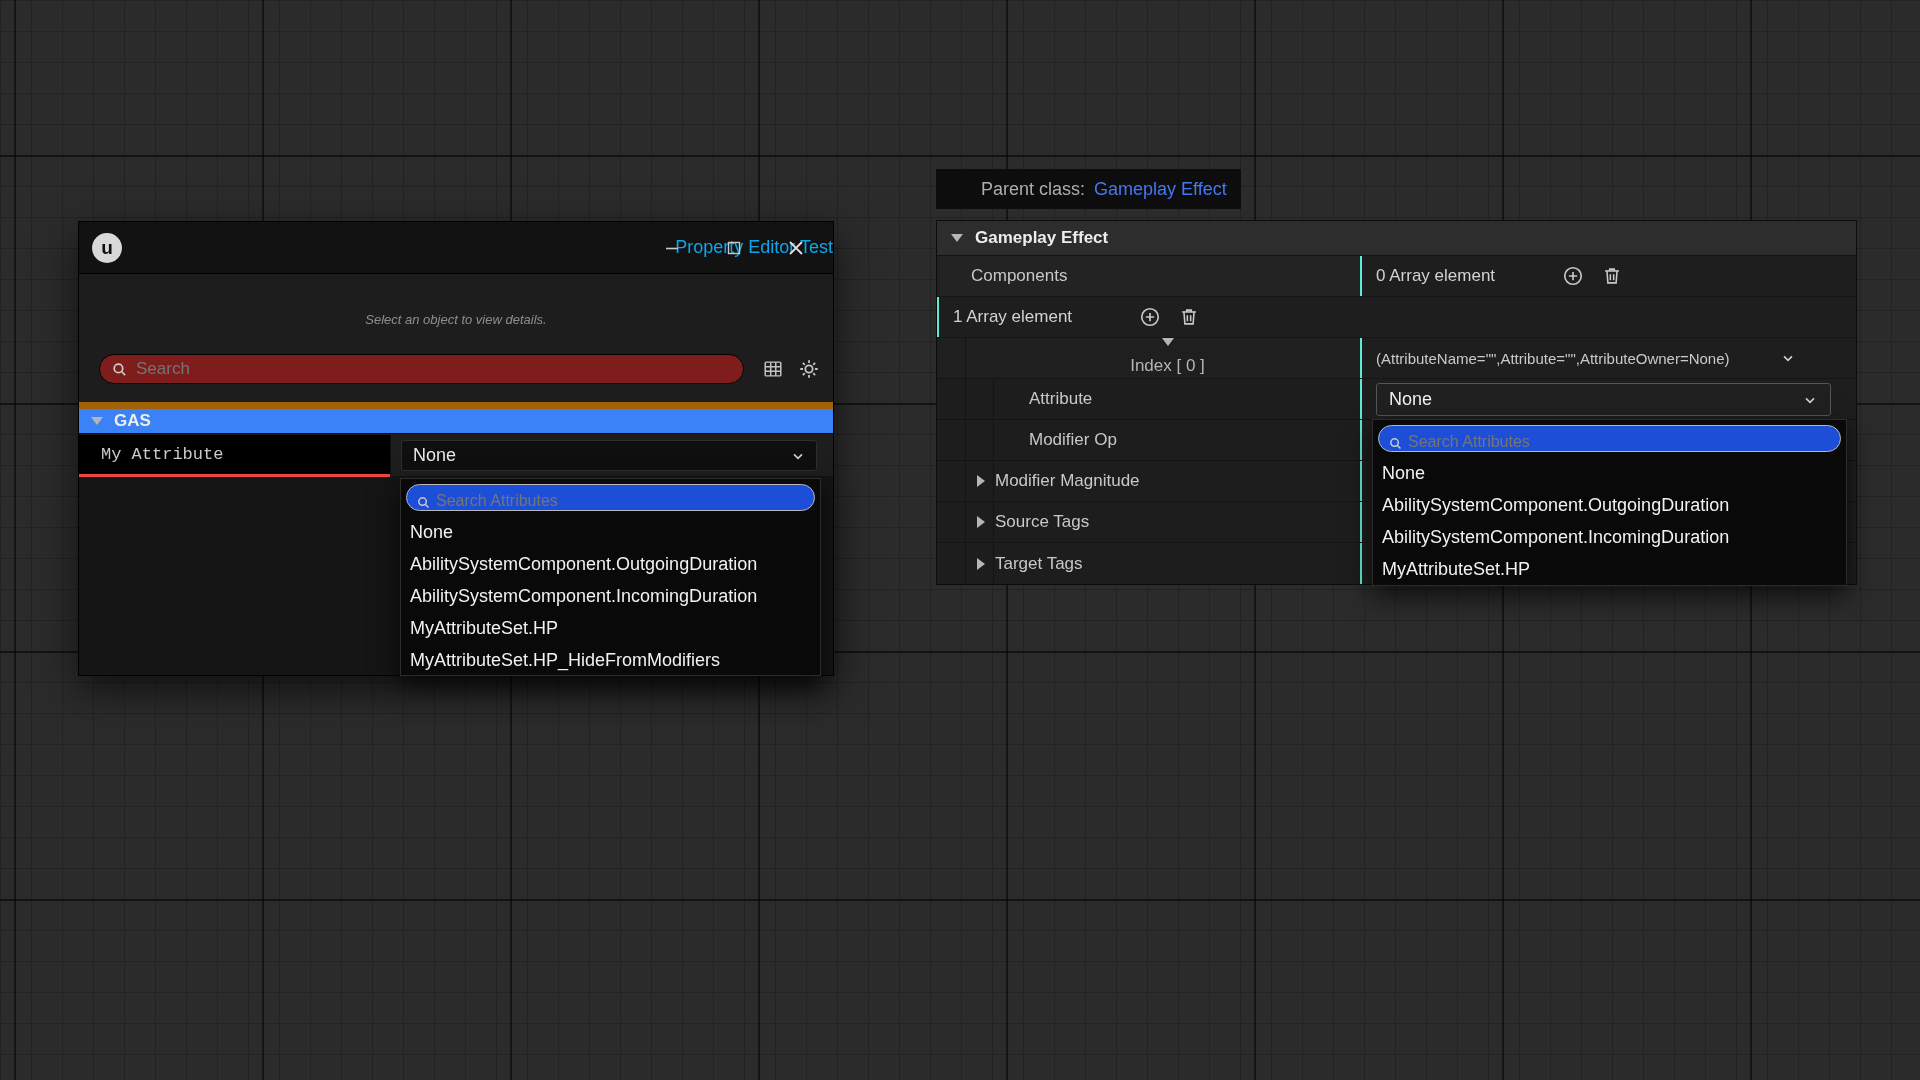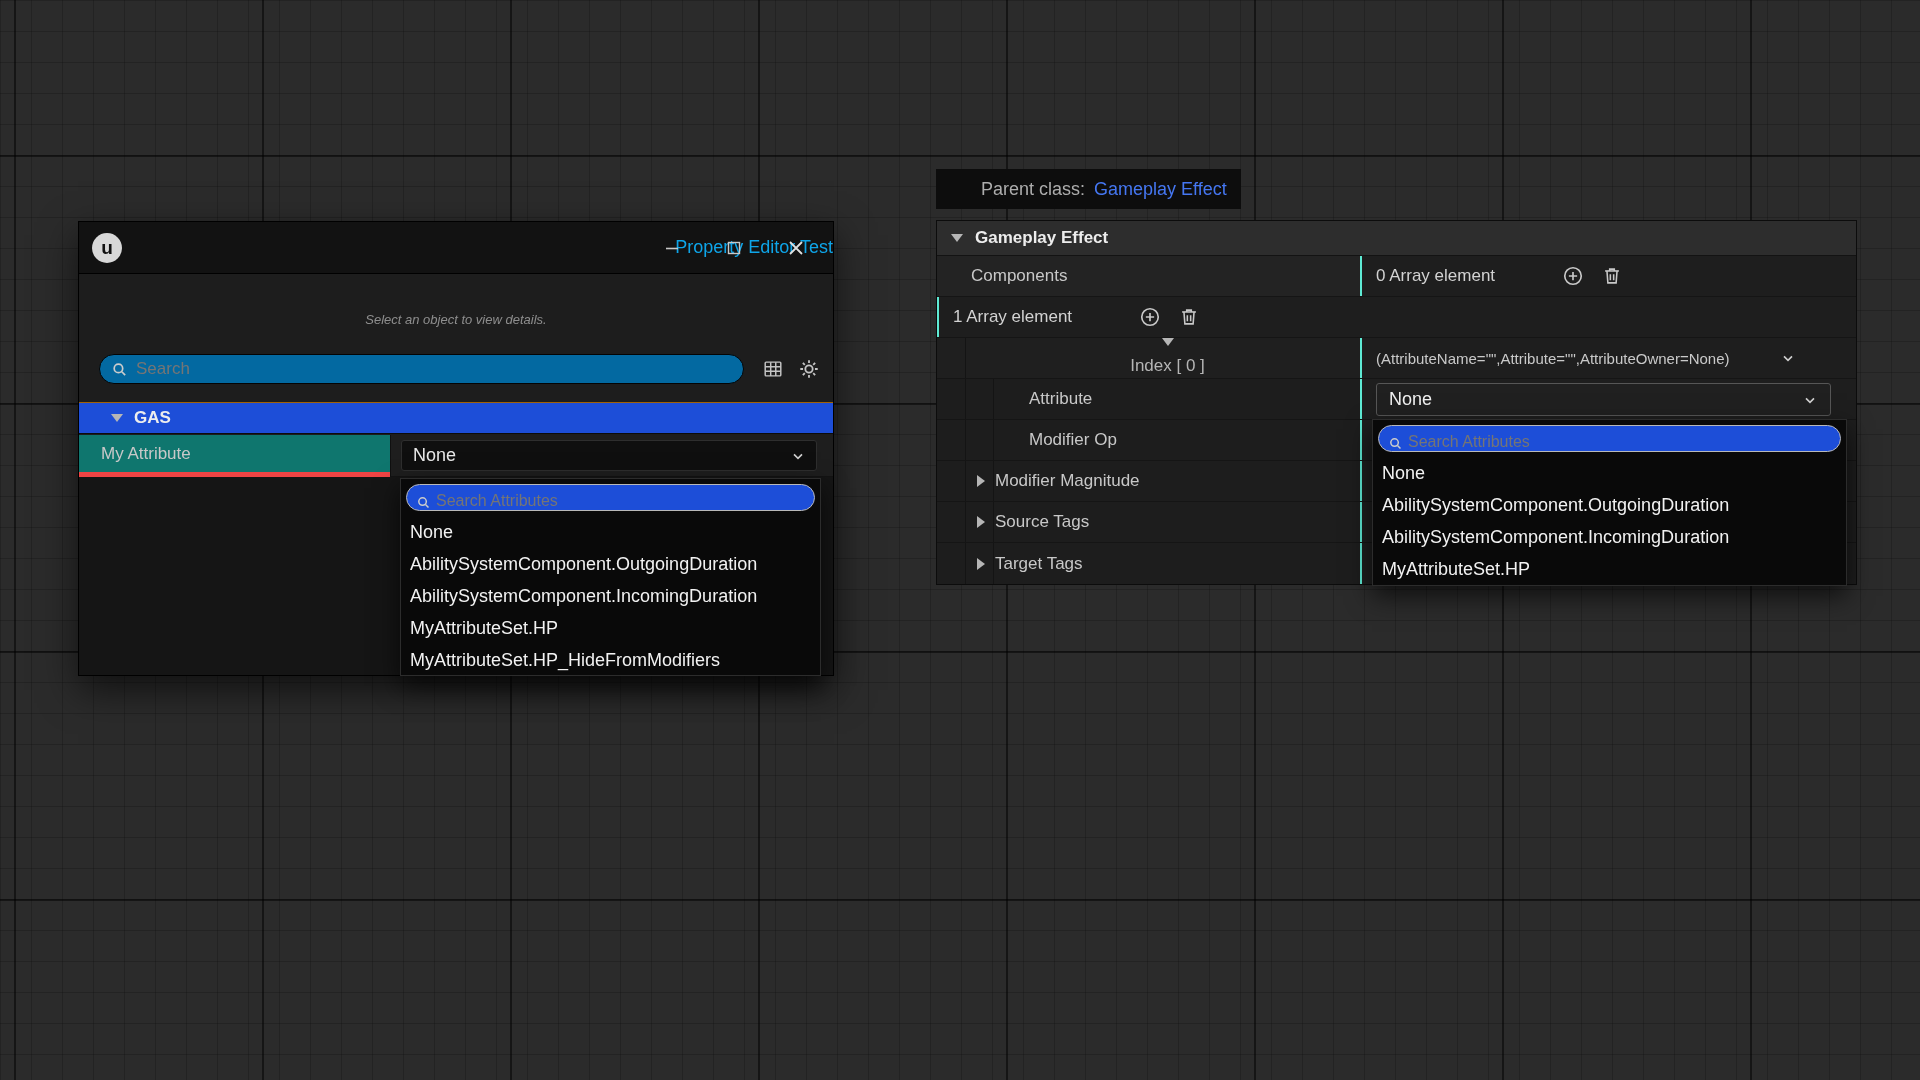--- a/index.html
+++ b/index.html
@@ -52,42 +52,42 @@
   .pew-hint {
     position:absolute; top:90px; left:0; right:0; text-align:center;
     font-style:italic; color:#8e8e8e; font-size:13px;
   }
   .pew-searchrow {
     position:absolute; top:132px; left:20px; right:15px; height:30px;
     display:flex; align-items:center;
   }
   .searchpill {
     flex:0 0 645px; height:30px; border-radius:15px;
-    background:#0369a1; border:1px solid #040404;
+    background:#7f1d1d; border:1px solid #040404;
     display:flex; align-items:center; padding:0 11px; gap:8px;
   }
   .searchpill input {
     flex:1; background:transparent; border:none; outline:none;
     color:#dcdcdc; font-size:17px;
   }
   .toolicon { margin-left:18px; cursor:pointer; }
   .toolicon + .toolicon { margin-left:14px; }
 
   .pew-cat {
     position:absolute; top:180px; left:0; right:0; height:32px;
-    background:#1d4ed8; border-top:1px solid #a16207; border-bottom:1px solid #0c0c0c;
-    display:flex; align-items:center; padding-left:32px; gap:11px;
+    background:#3b82f6; border-top:7px solid #a16207; border-bottom:1px solid #0c0c0c;
+    display:flex; align-items:center; padding-left:12px; gap:11px;
   }
   .pew-cat .catlabel { color:#ededed; font-weight:bold; font-size:17px; }
 
   .pew-proprow { position:absolute; top:213px; left:0; right:0; height:42px; display:flex; }
   .pew-proprow .plabel {
-    width:311px; background:#0f766e; border-bottom:5px solid #ef4444;
+    width:311px; background:#000000; border-bottom:3px solid #ef4444;
     display:flex; align-items:center; padding-left:22px;
-    color:#c8c8c8; font-size:17px;
+    color:#c8c8c8; font-size:17px;font-family:Liberation Mono, monospace;
   }
   .pew-proprow .pvalue {
     flex:1; background:#1e1e1e; border-left:1px solid #101010; border-bottom:1px solid #131313;
     display:flex; align-items:center; padding:0 16px 0 10px;
   }
   .combo {
     flex:1; height:31px; background:#0f0f0f; border:1px solid #2e2e2e; border-radius:3px;
     display:flex; align-items:center; padding:0 10px 0 11px; cursor:pointer;
   }
   .combo .combotext { flex:1; color:#e8e8e8; font-size:18px; }

